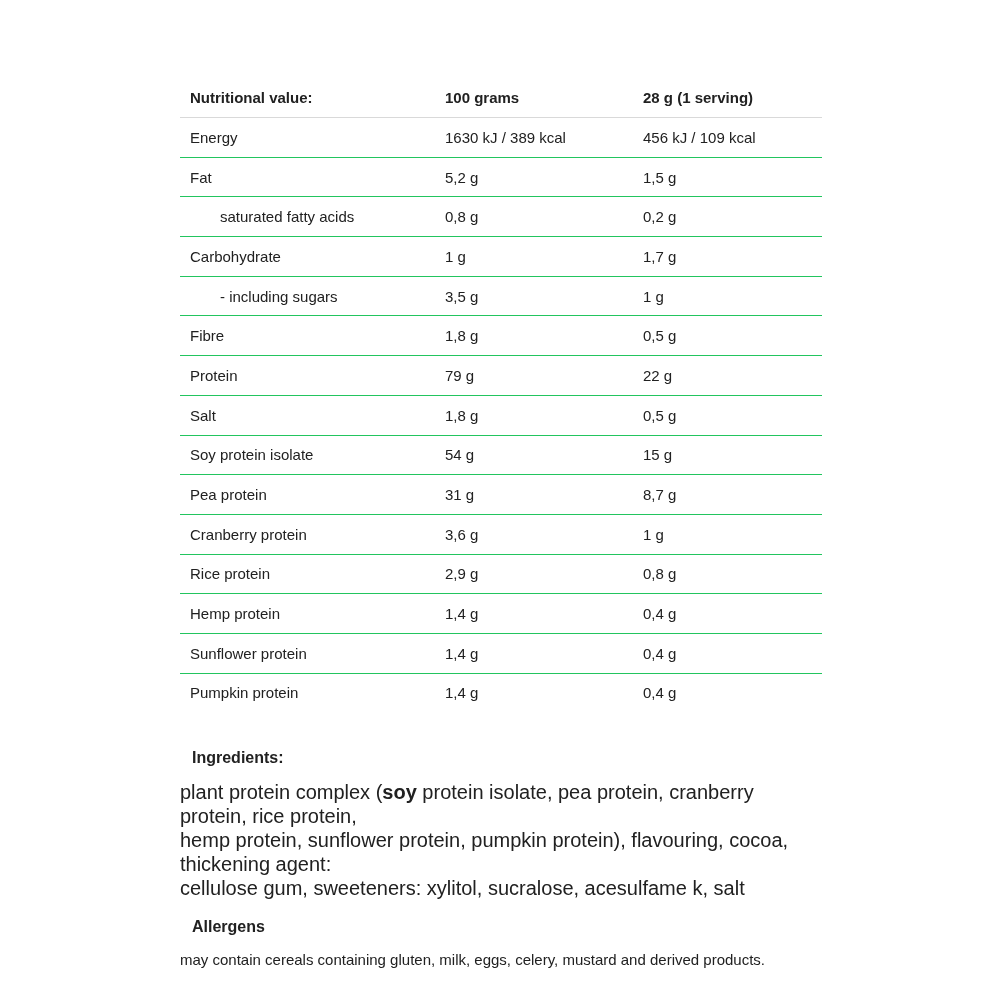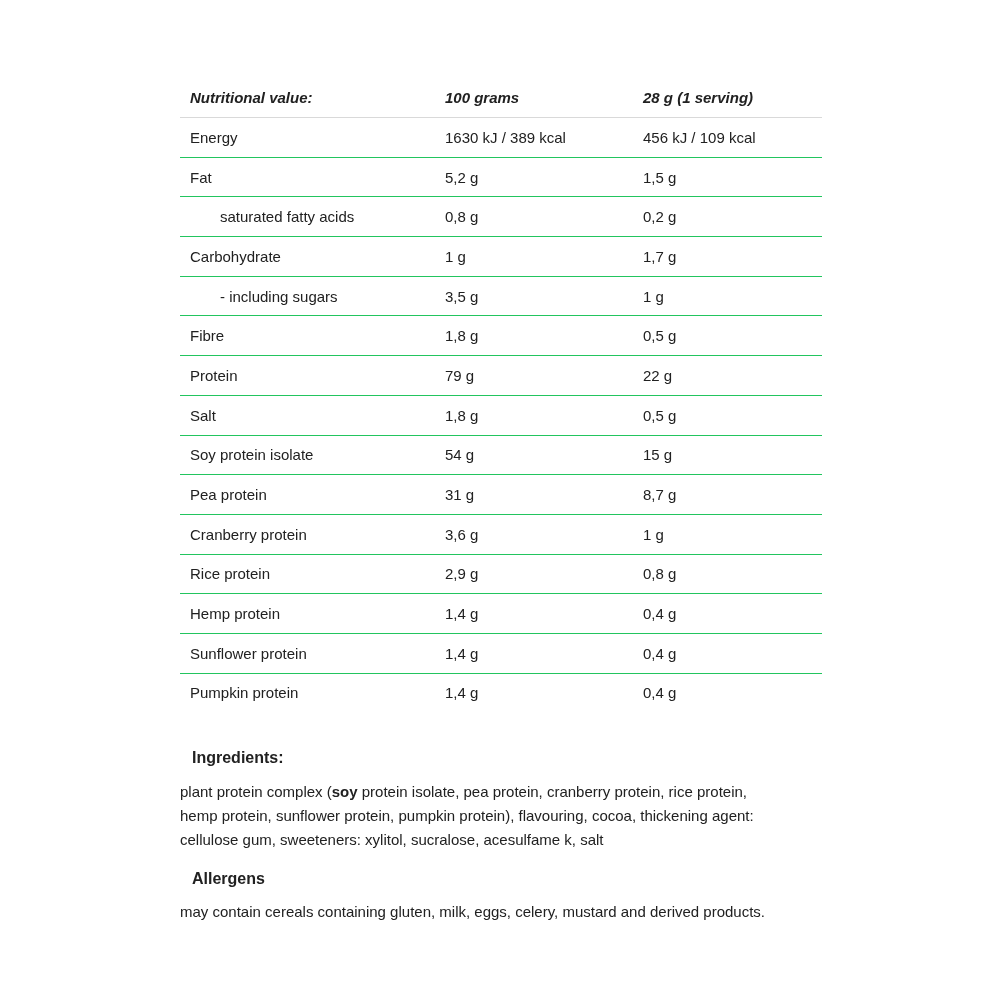--- a/index.html
+++ b/index.html
@@ -23,21 +23,20 @@
   }
   
   .t-header {
     display: grid;
     grid-template-columns: 265px 198px 1fr;
     height: 39px;
     align-items: center;
     font-size: 15px;
     font-weight: 700;
     border-bottom: 1px solid #d9d9d9;
-    font-style: italic;
   }
   .t-row {
     display: grid;
     grid-template-columns: 265px 198px 1fr;
     height: 38.7px;
     align-items: center;
     font-size: 15px;
     border-bottom: 1px solid #22c55e;
   }
   .t-row:last-child { border-bottom: none; }
@@ -45,21 +44,21 @@
   .c1.indent { padding-left: 40px; }
   
   .section-heading {
     font-size: 16px;
     font-weight: 700;
     line-height: 19px;
     margin: 12px;
   }
   .ingredients-heading { margin-top: 36px; }
   .ingredients-text {
-    font-size: 15px;
+    font-size: 20px;
     line-height: 24px;
     margin: 13px 0 0 0;
   }
   .allergens-heading { margin-top: 17px; }
   .allergens-text {
     font-size: 15px;
     line-height: 20px;
     margin: 14px 0 0 0;
   }
   b, strong { font-weight: 700; }

